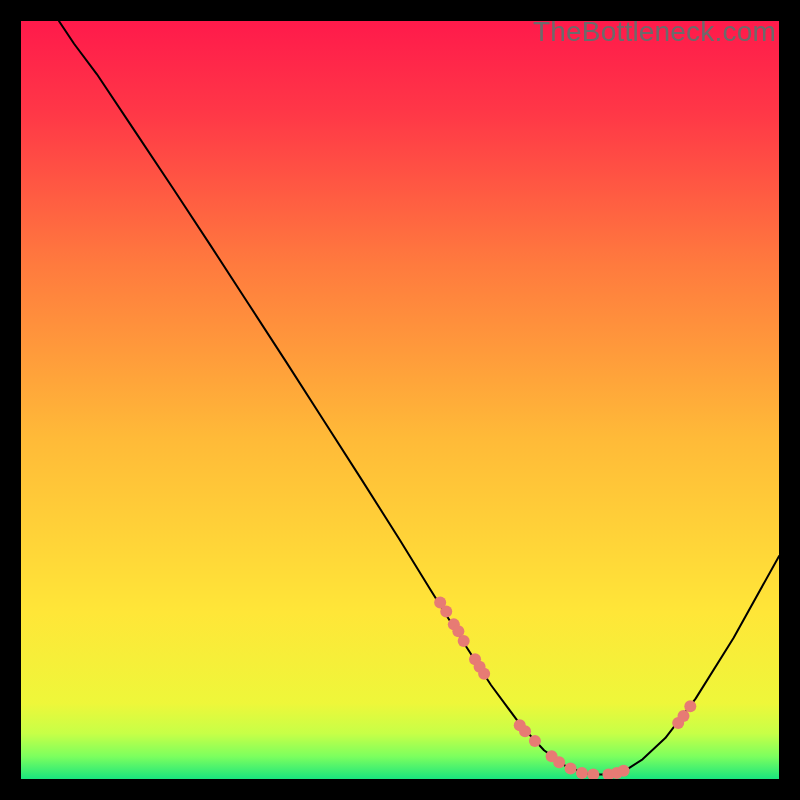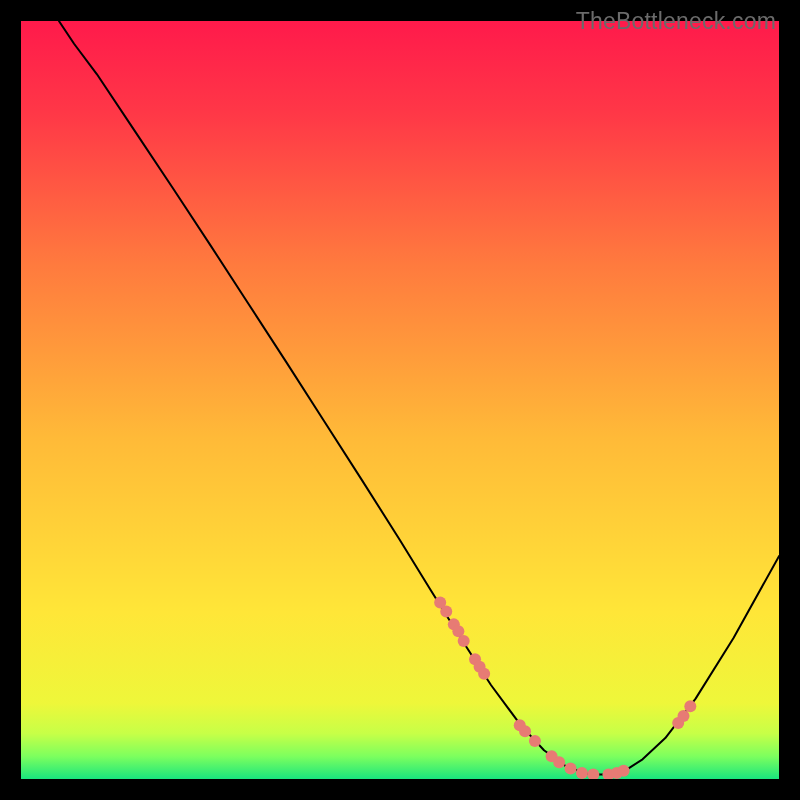--- a/index.html
+++ b/index.html
@@ -21,24 +21,24 @@
   }
   .plot {
     position: absolute;
     left: 0;
     top: 0;
     width: 758px;
     height: 758px;
   }
   .watermark {
     position: absolute;
-    top: 8px;
+    top: 16px;
     right: 24px;
     color: #6b6b6b;
-    font-size: 23px;
+    font-size: 28px;
     font-weight: 500;
     letter-spacing: 0.2px;
     user-select: none;
   }
 </style>
 </head>
 <body>
 
 <div class="frame">
   <svg class="plot" viewBox="0 0 758 758">

